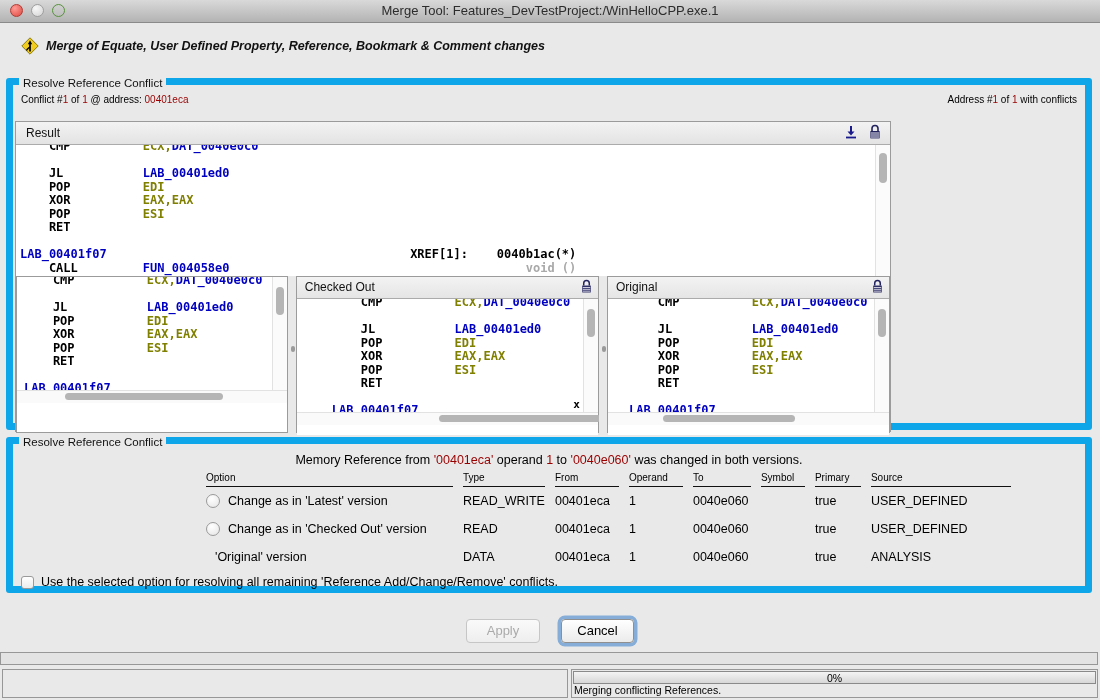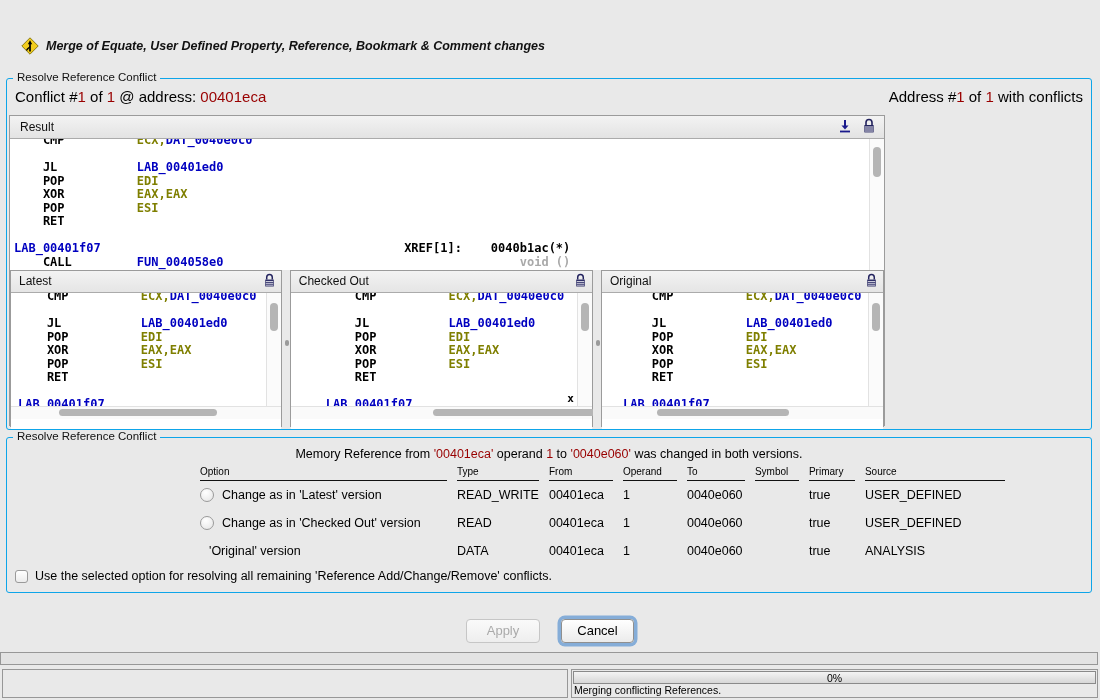--- a/index.html
+++ b/index.html
@@ -13,28 +13,28 @@
   .light.red{background:radial-gradient(circle at 35% 30%,#ff9a94,#dd4840);border:1px solid #b23a33;}
   .light.gray{background:radial-gradient(circle at 35% 30%,#f8f8f8,#d2d2d2);border:1px solid #9e9e9e;}
   .light.green{background:radial-gradient(circle at 35% 30%,#b4e38a,#6fb542;);border:1px solid #56923a;}
   .wtitle{position:absolute;left:0;right:0;top:0;height:22px;line-height:22px;text-align:center;
     font-size:13px;color:#2c2c2c;}
   
   .banner{position:absolute;top:22px;left:0;width:1100px;height:50px;font-style:italic;}
   .banner .bicon{position:absolute;left:20px;top:14px;}
   .banner .btext{position:absolute;left:46px;top:17px;font-size:12.5px;font-weight:bold;color:#111;}
   
-  .groupbox{position:absolute;left:6px;width:1086px;border:1px solid #0ea5e9;border-radius:3px;
+  .groupbox{position:absolute;left:6px;width:1086px;border:7px solid #0ea5e9;border-radius:3px;
     box-sizing:border-box;background:#e9e9e9;}
   .gb1{top:78px;height:352px;}
   .gb2{top:437px;height:156px;}
   .gb-title{position:absolute;top:-8px;left:6px;background:#e9e9e9;padding:0 4px;
     font-size:11.5px;color:#111;}
   .conflict-line{position:absolute;top:9px;left:8px;right:8px;display:flex;
-    justify-content:space-between;font-size:15px;color:#000;}
+    justify-content:space-between;font-size:10px;color:#000;}
   .sg-t{color:#000}.sg-n{color:#990000}
   
   .listing-panel{position:absolute;left:2px;top:36px;width:876px;height:311px;
     border:1px solid #9b9b9b;background:#e9e9e9;box-sizing:border-box;}
   .lp-header{height:22px;background:linear-gradient(#f3f3f3,#e3e3e3);
     border-bottom:1px solid #ababab;position:relative;font-size:12px;color:#111;}
   .lp-header .hname{position:absolute;left:10px;top:4px;}
   .hdr-icons{position:absolute;right:8px;top:2px;display:flex;gap:9px;align-items:center;}
   .lp-body{position:relative;height:131px;background:#fff;overflow:hidden;}
   
@@ -100,20 +100,28 @@
   .progress{position:absolute;left:1px;right:1px;top:1px;height:13px;border:1px solid #8a8a8a;
     background:linear-gradient(#f4f4f4,#d7d7d7);text-align:center;font-size:10.5px;line-height:12px;
     box-sizing:border-box;color:#000;}
   .stat-msg{position:absolute;left:2px;bottom:1px;font-size:10.5px;color:#000;}
 </style>
 </head>
 <body>
 
 <div class="window">
 
+  <div class="titlebar">
+    <div class="lights">
+      <span class="light red"></span>
+      <span class="light gray"></span>
+      <span class="light green"></span>
+    </div>
+    <div class="wtitle">Merge Tool: Features_DevTestProject:/WinHelloCPP.exe.1</div>
+  </div>
 
   <div class="banner">
     <svg class="bicon" width="20" height="20" viewBox="0 0 20 20">
       <rect x="4.2" y="4.2" width="11.6" height="11.6" transform="rotate(45 10 10)" fill="#f2cd1e" stroke="#7a6a00" stroke-width="0.8"></rect>
       <path d="M10 15.5 L10 7.5" stroke="#000" stroke-width="1.7" fill="none"></path>
       <path d="M6.5 14.5 C7.5 12.5 9 12 10 10.5" stroke="#000" stroke-width="1.3" fill="none"></path>
       <path d="M10 4.2 L12.2 8.2 L7.8 8.2 Z" fill="#000"></path>
     </svg>
     <span class="btext">Merge of Equate, User Defined Property, Reference, Bookmark &amp; Comment changes</span>
   </div>
@@ -145,30 +153,20 @@
       <div class="lp-body">
         <div class="asm result-asm"><div class="asm-line"><span class="c-m">    CMP          </span><span class="c-r">ECX,</span><span class="c-l">DAT_0040e0c0</span></div><div class="asm-line">&nbsp;</div><div class="asm-line"><span class="c-m">    JL           </span><span class="c-l">LAB_00401ed0</span></div><div class="asm-line"><span class="c-m">    POP          </span><span class="c-r">EDI</span></div><div class="asm-line"><span class="c-m">    XOR          </span><span class="c-r">EAX,EAX</span></div><div class="asm-line"><span class="c-m">    POP          </span><span class="c-r">ESI</span></div><div class="asm-line"><span class="c-m">    RET</span></div><div class="asm-line">&nbsp;</div><div class="asm-line"><span class="c-l">LAB_00401f07</span><span class="c-m">                                          </span><span class="c-m">XREF[1]:</span><span class="c-m">    </span><span class="c-x">0040b1ac(*)</span></div><div class="asm-line"><span class="c-m">    CALL         </span><span class="c-l">FUN_004058e0</span><span class="c-m">                                         </span><span class="c-g">void ()</span></div></div>
         <div class="vscroll">
             <div class="vthumb"></div>
           </div>
       </div>
 
       <div class="sub-row">
 
         <div class="sub-panel sp-latest">
-          <div class="sp-header">
-            <span class="hname">Latest</span>
-            <span class="hdr-icons">
-              <svg width="13" height="15" viewBox="0 0 14 16">
-                <path d="M4 7 L4 4.5 A3 3 0 0 1 10 4.5 L10 7" fill="none" stroke="#22225e" stroke-width="1.6"></path>
-                <rect x="2.4" y="7" width="9.2" height="7.4" fill="#22225e"></rect>
-                <path d="M3 9 h8 M3 11 h8 M3 13 h8" stroke="#fff" stroke-width="0.9"></path>
-              </svg>
-            </span>
-          </div>
           <div class="sp-body">
             <div class="asm pad-latest"><div class="asm-line"><span class="c-m">    CMP          </span><span class="c-r">ECX,</span><span class="c-l">DAT_0040e0c0</span></div><div class="asm-line">&nbsp;</div><div class="asm-line"><span class="c-m">    JL           </span><span class="c-l">LAB_00401ed0</span></div><div class="asm-line"><span class="c-m">    POP          </span><span class="c-r">EDI</span></div><div class="asm-line"><span class="c-m">    XOR          </span><span class="c-r">EAX,EAX</span></div><div class="asm-line"><span class="c-m">    POP          </span><span class="c-r">ESI</span></div><div class="asm-line"><span class="c-m">    RET</span></div><div class="asm-line">&nbsp;</div><div class="asm-line"><span class="c-l">LAB_00401f07</span></div></div>
             <div class="vscroll">
                 <div class="vthumb"></div>
               </div>
           </div>
           <div class="hscroll">
               <div class="hthumb" style="left:48px;width:158px;"></div>
             </div>
           <div class="sp-footpad"></div>

